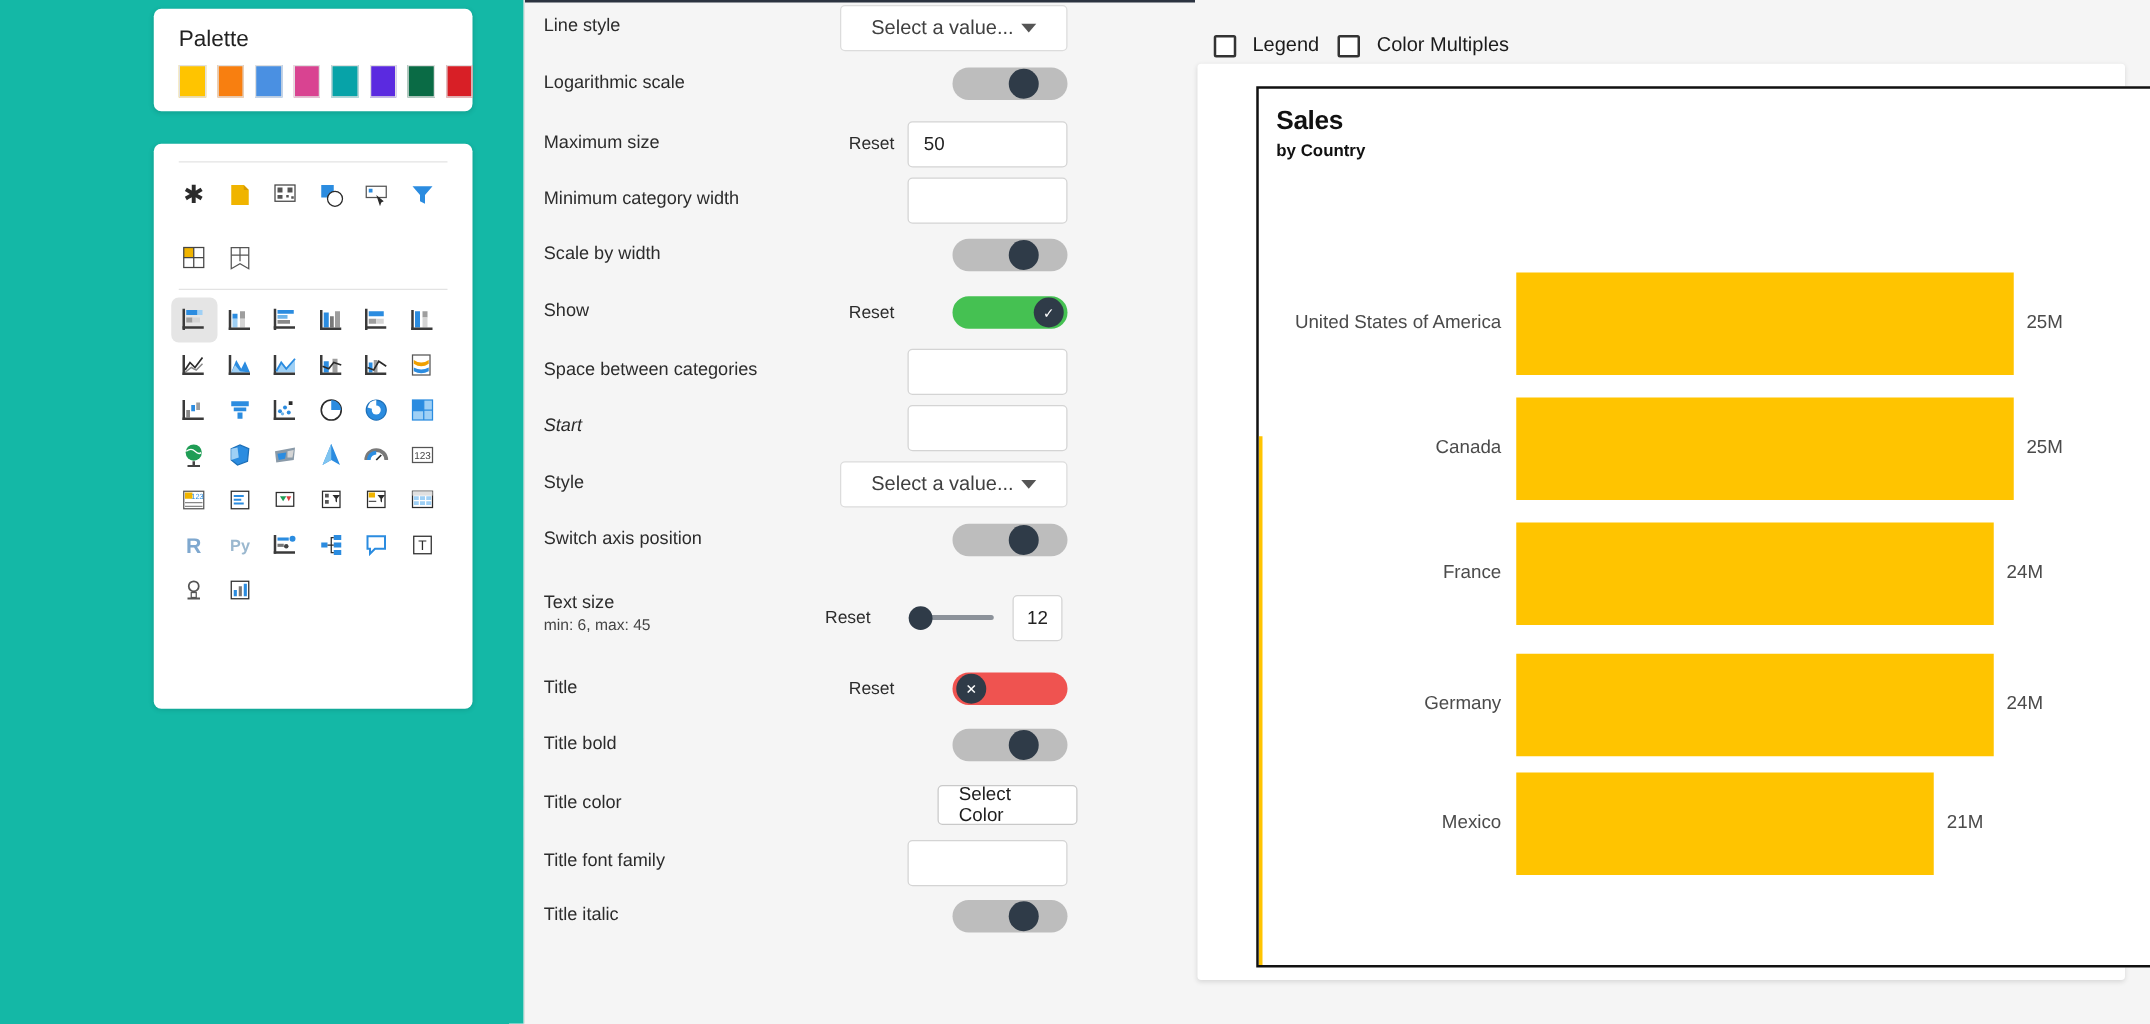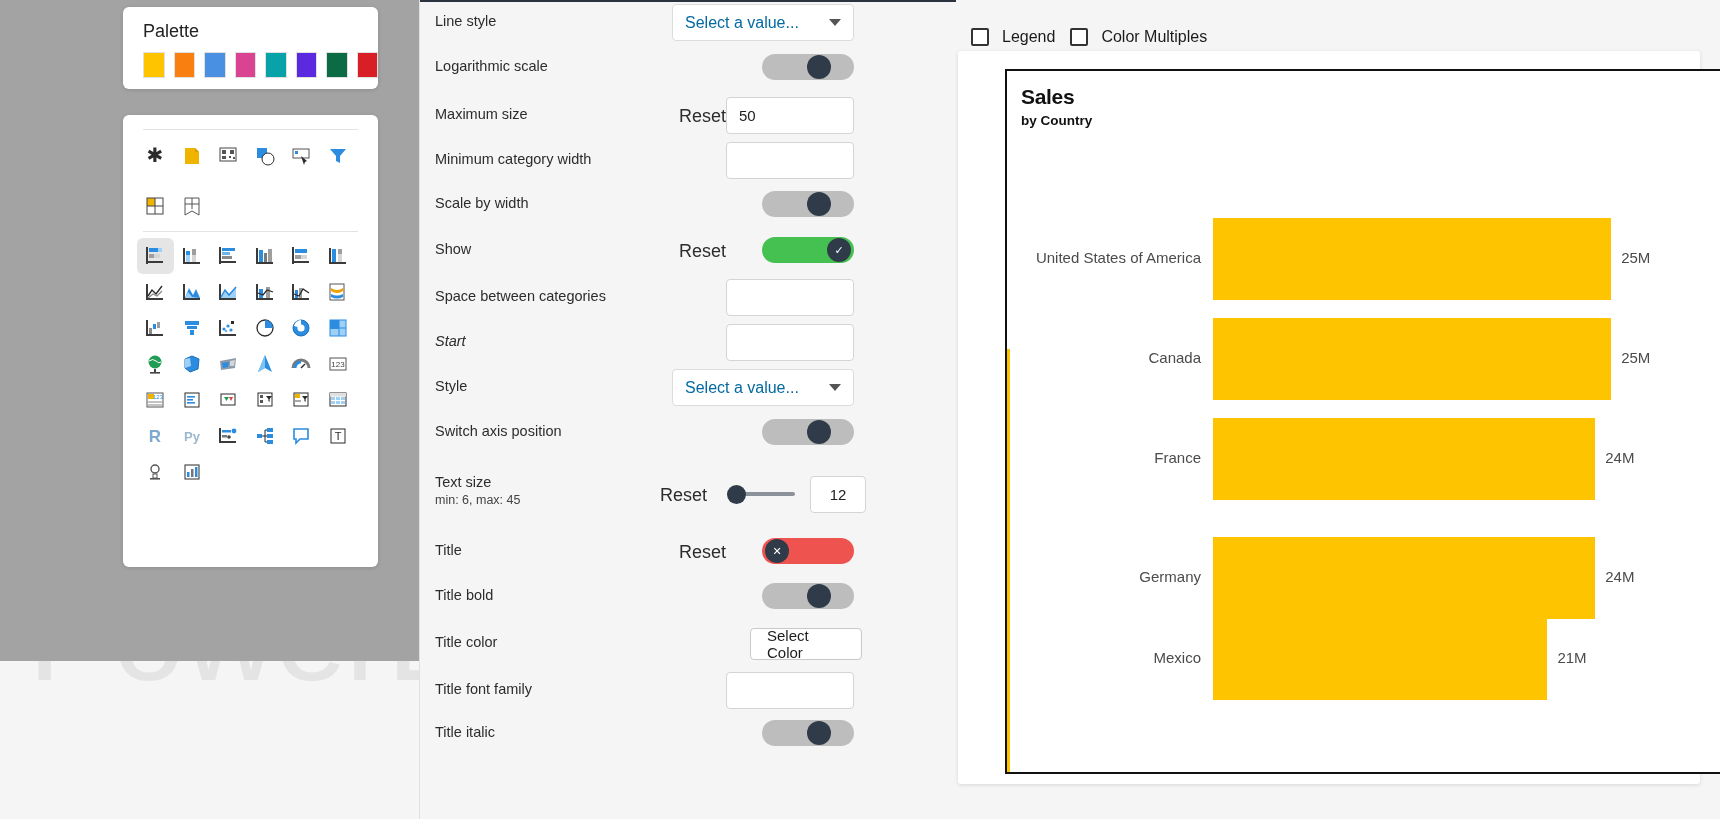--- a/index.html
+++ b/index.html
@@ -15,21 +15,21 @@
 
   
   .watermark {
     position:absolute; left:28px; top:570px;
     font-size:130px; color:#e4e4e4; letter-spacing:-2px;
     font-family:"Liberation Sans", sans-serif;
     user-select:none; line-height:1;
   }
 
   
-  .left-col { position:absolute; left:0; top:0; width:419px; height:661px; background:#a3a3a3; }
+  .left-col { position:absolute; left:0; top:0; width:419px; height:819px; background:#14b8a6; }
 
   .card {
     position:absolute; background:#fff; border-radius:6px;
     box-shadow:0 1px 4px rgba(0,0,0,.13);
   }
   .palette-card { left:123px; top:7px; width:255px; height:82px; }
   .palette-title { font-size:18px; color:#222; margin:14px 0 0 20px; }
   .swatches { display:flex; gap:9px; margin:10px 0 0 20px; }
   .swatch { width:26px; height:26px; border:1px solid #e0e0e0; }
 
@@ -50,30 +50,30 @@
 
   
   .mid-col {
     position:absolute; left:419px; top:0; width:537px; height:819px;
     background:#f5f5f5; border-left:1px solid #e0e0e0;
   }
   .top-rule { position:absolute; left:0; top:0; width:100%; height:2px; background:#2b3340; }
   .row { position:absolute; left:0; width:537px; display:flex; align-items:center; }
   .row-label { position:absolute; left:15px; font-size:14.5px; color:#2c2c2c; }
   .row-sub { font-size:12.5px; color:#444; margin-top:3px; }
-  .reset { position:absolute; font-size:18px; color:#2c2c2c; cursor:pointer; }
+  .reset { position:absolute; font-size:14px; color:#2c2c2c; cursor:pointer; }
 
   .field {
     position:absolute; background:#fff; border:1px solid #d4d4d4; border-radius:4px;
     height:37px; display:flex; align-items:center; padding:0 12px; font-size:15px; color:#222;
   }
   .select {
     position:absolute; background:#fff; border:1px solid #dcdcdc; border-radius:4px;
     height:37px; display:flex; align-items:center; justify-content:space-between;
-    padding:0 12px; font-size:16px; color:#0369a1;
+    padding:0 24px; font-size:16px; color:#404040;
   }
   .caret { width:0;height:0;border-left:6px solid transparent;border-right:6px solid transparent;border-top:7px solid #555; }
 
   .toggle {
     position:absolute; width:92px; height:26px; border-radius:13px; background:#bdbdbd;
     display:flex; align-items:center; cursor:pointer;
   }
   .toggle .knob {
     width:24px; height:24px; border-radius:50%; background:#2f3b48;
     position:absolute; left:45px; display:flex; align-items:center; justify-content:center;
@@ -565,21 +565,21 @@
             <div class="knob"></div>
           </div>
         </div>
         <div class="row" style="top: 474px; height: 40px;">
           <div class="row-label" style="top: 0px;">Text size<div class="row-sub">min: 6, max: 45</div></div>
           <div class="reset" style="top: 11px; left: 240px;">Reset</div>
           <div class="slider" style="left: 307px; top: 10px;">
             <div class="track"></div>
             <div class="thumb"></div>
           </div>
-          <div class="field" style="left: 390px; width: 56px; top: 2px; justify-content: center;">12</div>
+          <div class="field" style="left: 390px; width: 40px; top: 2px; justify-content: center;">12</div>
         </div>
         <div class="row" style="top: 531px; height: 40px;">
           <div class="row-label" style="top: 11px;">Title</div>
           <div class="reset" style="top: 11px; left: 259px;">Reset</div>
           <div class="toggle off-red" style="left: 342px; top: 7px;">
             <div class="knob">✕</div>
           </div>
         </div>
         <div class="row" style="top: 576px; height: 40px;">
           <div class="row-label" style="top: 11px;">Title bold</div>
@@ -626,21 +626,21 @@
             <div class="bar-row" style="top: 175px; height: 82px;">
               <div class="cat-label" style="right: 489px; top: 31px;">Canada</div>
               <div class="bar" style="left: 206px; top: 0px; width: 398.148px; height: 82px; background: rgb(255, 196, 0);"></div>
               <div class="val-label" style="left: 614.148px; top: 31px;">25M</div>
             </div>
             <div class="bar-row" style="top: 275px; height: 82px;">
               <div class="cat-label" style="right: 489px; top: 31px;">France</div>
               <div class="bar" style="left: 206px; top: 0px; width: 382.222px; height: 82px; background: rgb(255, 196, 0);"></div>
               <div class="val-label" style="left: 598.222px; top: 31px;">24M</div>
             </div>
-            <div class="bar-row" style="top: 394px; height: 82px; padding-left: 38px;">
+            <div class="bar-row" style="top: 380px; height: 82px; padding-left: 38px;">
               <div class="cat-label" style="right: 489px; top: 31px;">Germany</div>
               <div class="bar" style="left: 206px; top: 0px; width: 382.222px; height: 82px; background: rgb(255, 196, 0);"></div>
               <div class="val-label" style="left: 598.222px; top: 31px;">24M</div>
             </div>
             <div class="bar-row" style="top: 475px; height: 82px;">
               <div class="cat-label" style="right: 489px; top: 31px;">Mexico</div>
               <div class="bar" style="left: 206px; top: 0px; width: 334.444px; height: 82px; background: rgb(255, 196, 0);"></div>
               <div class="val-label" style="left: 550.444px; top: 31px;">21M</div>
             </div>
           </div>

